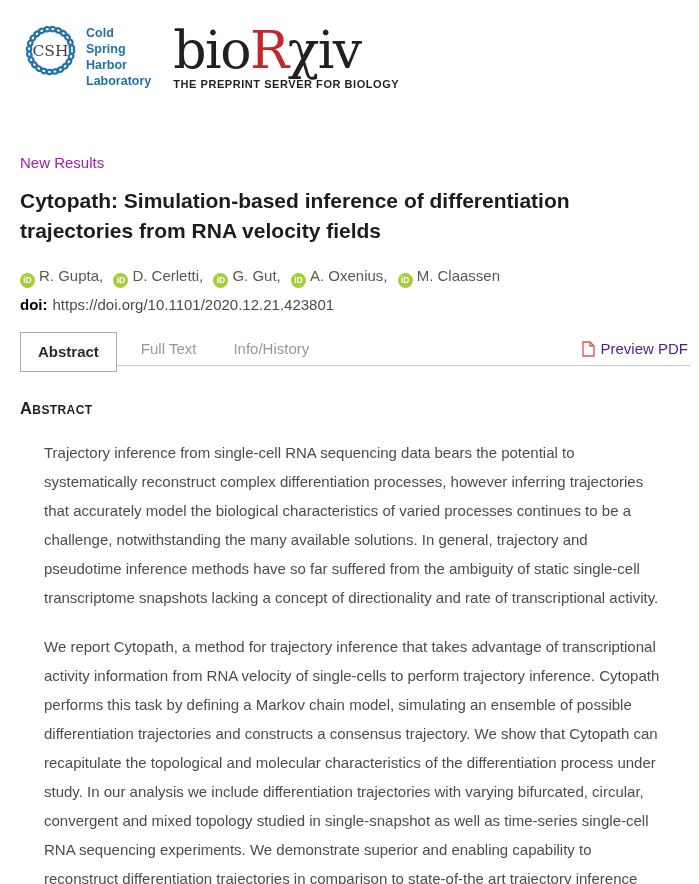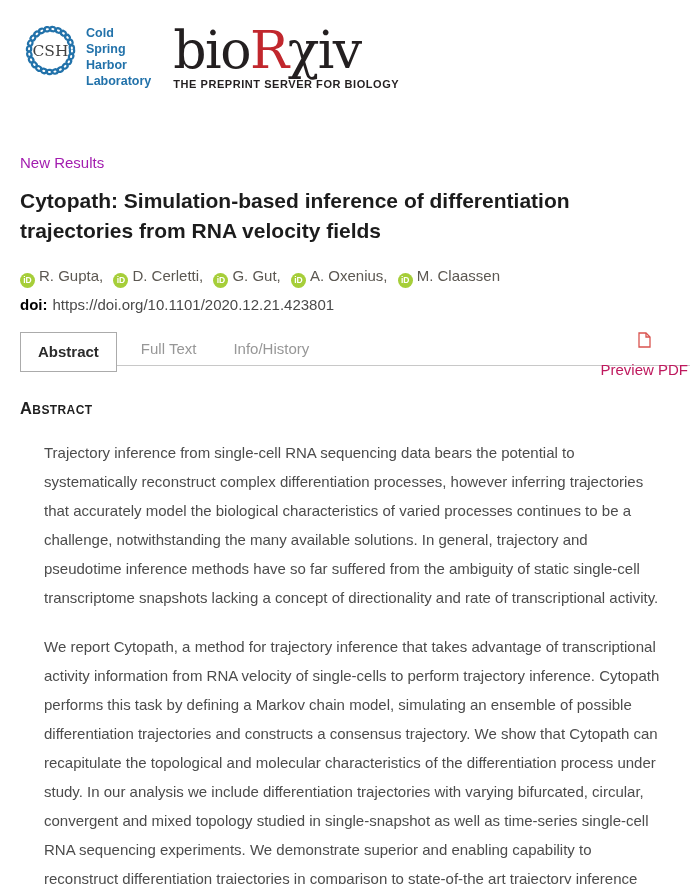--- a/index.html
+++ b/index.html
@@ -52,21 +52,21 @@
     border-bottom:1px solid #c8c8c8; height:34px; font-size:15px;
   }
   .tab-active {
     border:1px solid #ababab; background:#fff; height:40px;
     padding:0 17px; line-height:38px; font-weight:bold; color:#2b2b2b;
     cursor:pointer;
   }
   .tab { padding:0 13px; margin-left:11px; line-height:34px; color:#979797; cursor:pointer; }
   .preview-pdf {
     margin-left:auto; display:flex; align-items:center; gap:5px;
-    line-height:34px; color:#be185d; cursor:pointer; padding-right:2px;flex-direction:column;
+    line-height:34px; color:#4c1d95; cursor:pointer; padding-right:2px;
   }
   .pdf-icon { width:13px; height:16px; display:block; }
 
   
   .abstract-heading {
     margin-top:33px; margin-left:0; font-size:16.5px; font-weight:bold;
     font-variant:small-caps; text-transform:lowercase; letter-spacing:0.4px; color:#1f1f1f;
   }
   .abstract-heading::first-letter { text-transform:uppercase; }
   .abstract-body { margin-left:24px; width:620px; }

